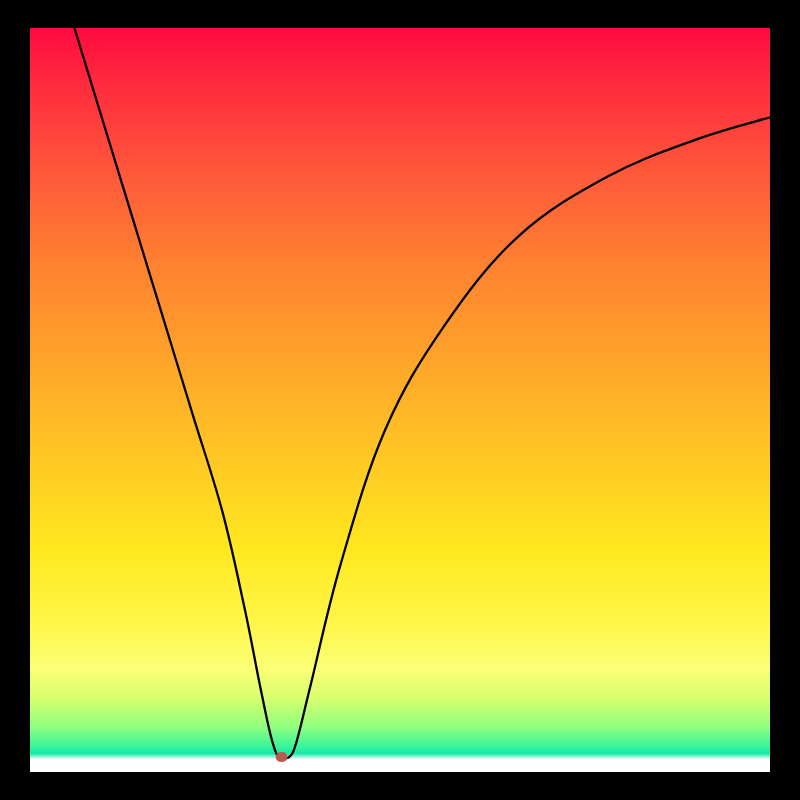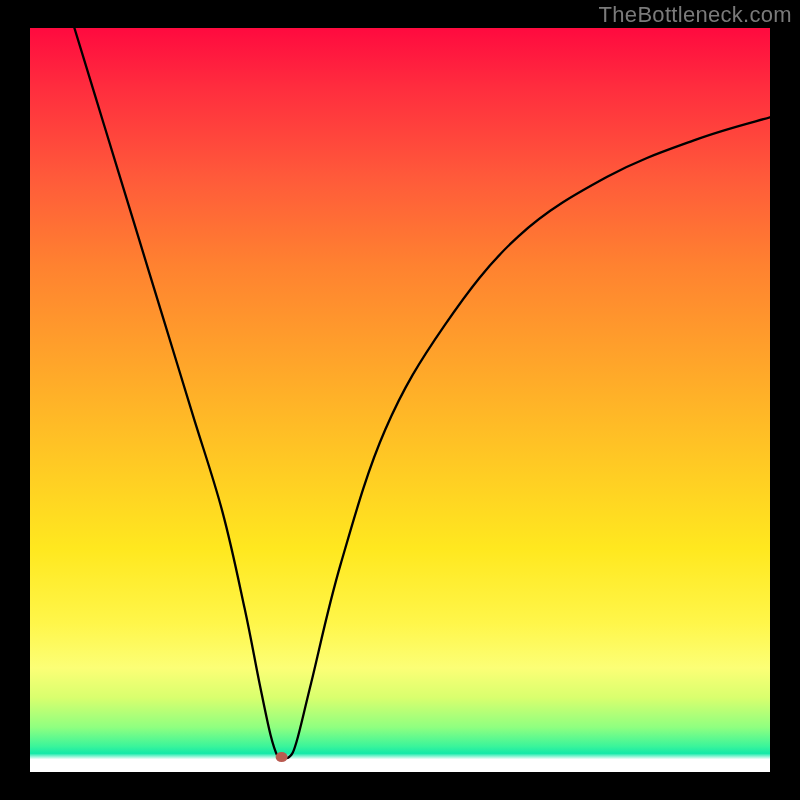--- a/index.html
+++ b/index.html
@@ -68,21 +68,20 @@
     stroke-linejoin: round;
   }
   .marker {
     fill: #b95a50;
   }
 </style>
 </head>
 <body>
 
 <div class="frame">
-  <div class="watermark">TheBottleneck.com</div>
 
   <div class="plot-area">
     <svg class="curve-svg" viewBox="0 0 740 744" preserveAspectRatio="none">
       <path id="curve-path" class="curve-path" d="M 44.4,0 C 49.728,17.409600000000005 63.344,61.90080000000002 74,96.72000000000003 C 84.656,131.53920000000005 92.94400000000002,158.62080000000006 103.60000000000001,193.44000000000005 C 114.256,228.25920000000005 122.54399999999998,255.34080000000003 133.2,290.16 C 143.856,324.9792 152.144,352.0608 162.8,386.88 C 173.45600000000002,421.6992 183.07600000000002,448.78080000000006 192.4,483.6 C 201.724,518.4192 207.94,549.5183999999999 214.6,580.3199999999999 C 221.26,611.1216 224.738,631.9536 229.4,654.72 C 234.062,677.4864 237.17,693.4079999999999 240.5,706.8 C 243.83,720.192 245.90200000000002,725.1024 247.9,729.12 C 249.898,733.1376 249.60200000000003,729.12 251.60000000000002,729.12 C 253.598,729.12 256.336,731.7984 259,729.12 C 261.664,726.4416 262.404,727.6320000000001 266.4,714.24 C 270.39599999999996,700.848 273.20799999999997,686.8608 281.2,654.72 C 289.192,622.5792 297.48,581.2127999999999 310.8,535.68 C 324.12,490.14719999999994 336.55199999999996,444.6144 355.2,401.76 C 373.848,358.9056 390.42400000000004,332.4192 414.40000000000003,297.6 C 438.37600000000003,262.78080000000006 459.096,235.10400000000007 488.40000000000003,208.32000000000005 C 517.7040000000001,181.53600000000003 545.2320000000001,166.20959999999997 577.2,148.79999999999995 C 609.168,131.39039999999994 636.696,122.31360000000002 666,111.60000000000002 C 695.304,100.88640000000002 726.68,93.29759999999999 740,89.27999999999997"></path>
       <ellipse id="marker-dot" class="marker" rx="6" ry="5" cx="251.60000000000002" cy="729.12" fill="#b95a50"></ellipse>
     </svg>
   </div>
 </div>
 
 </body></html>

